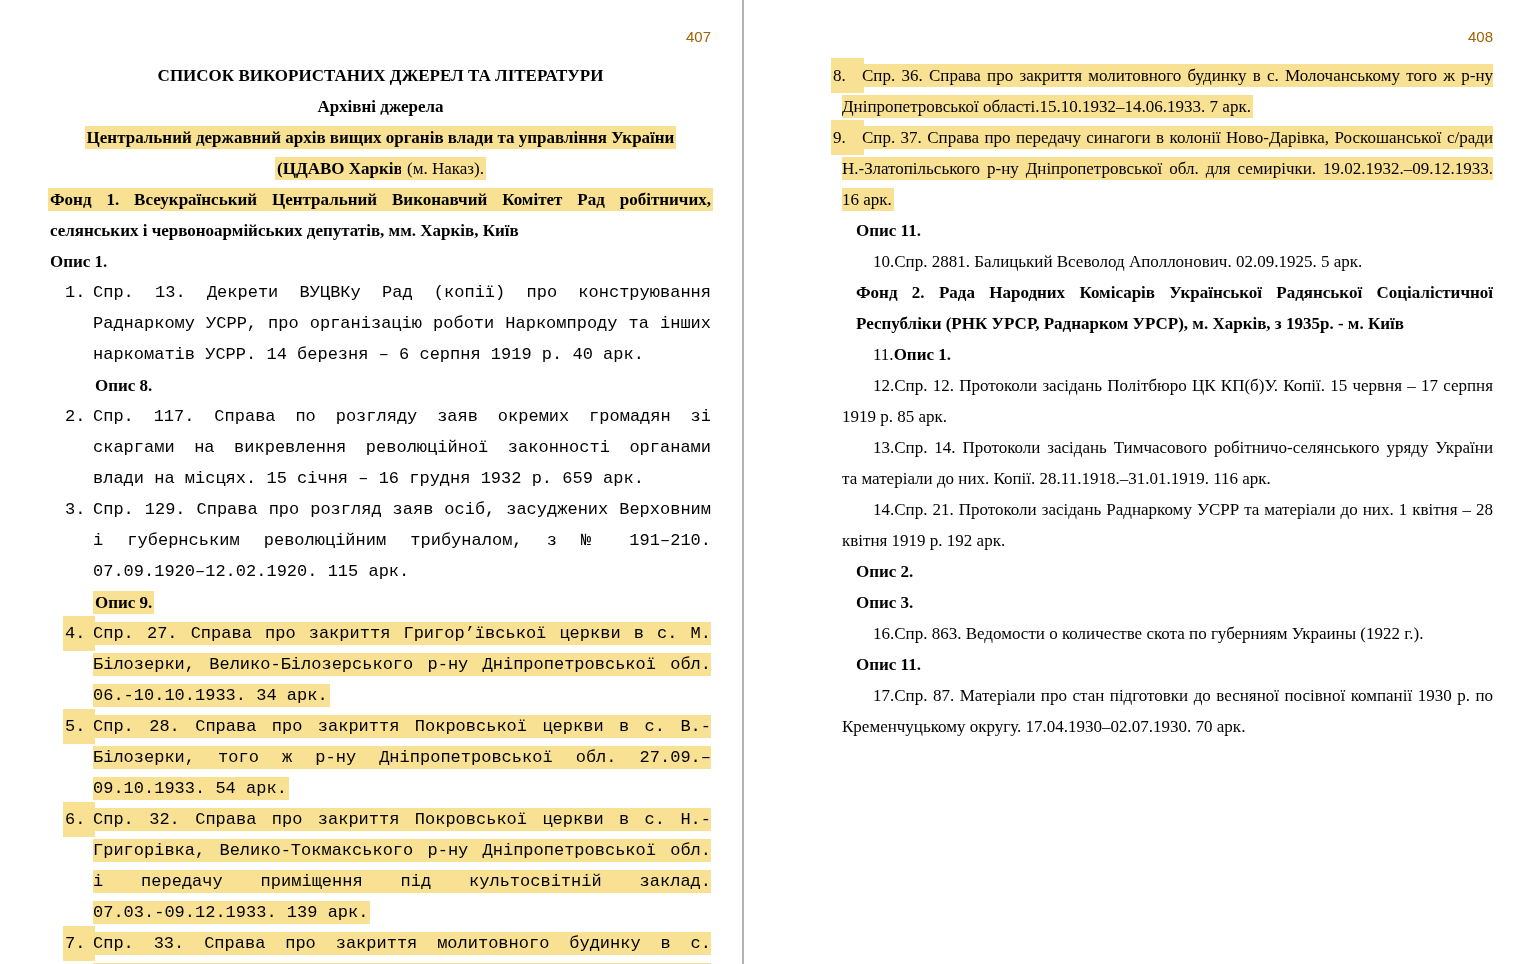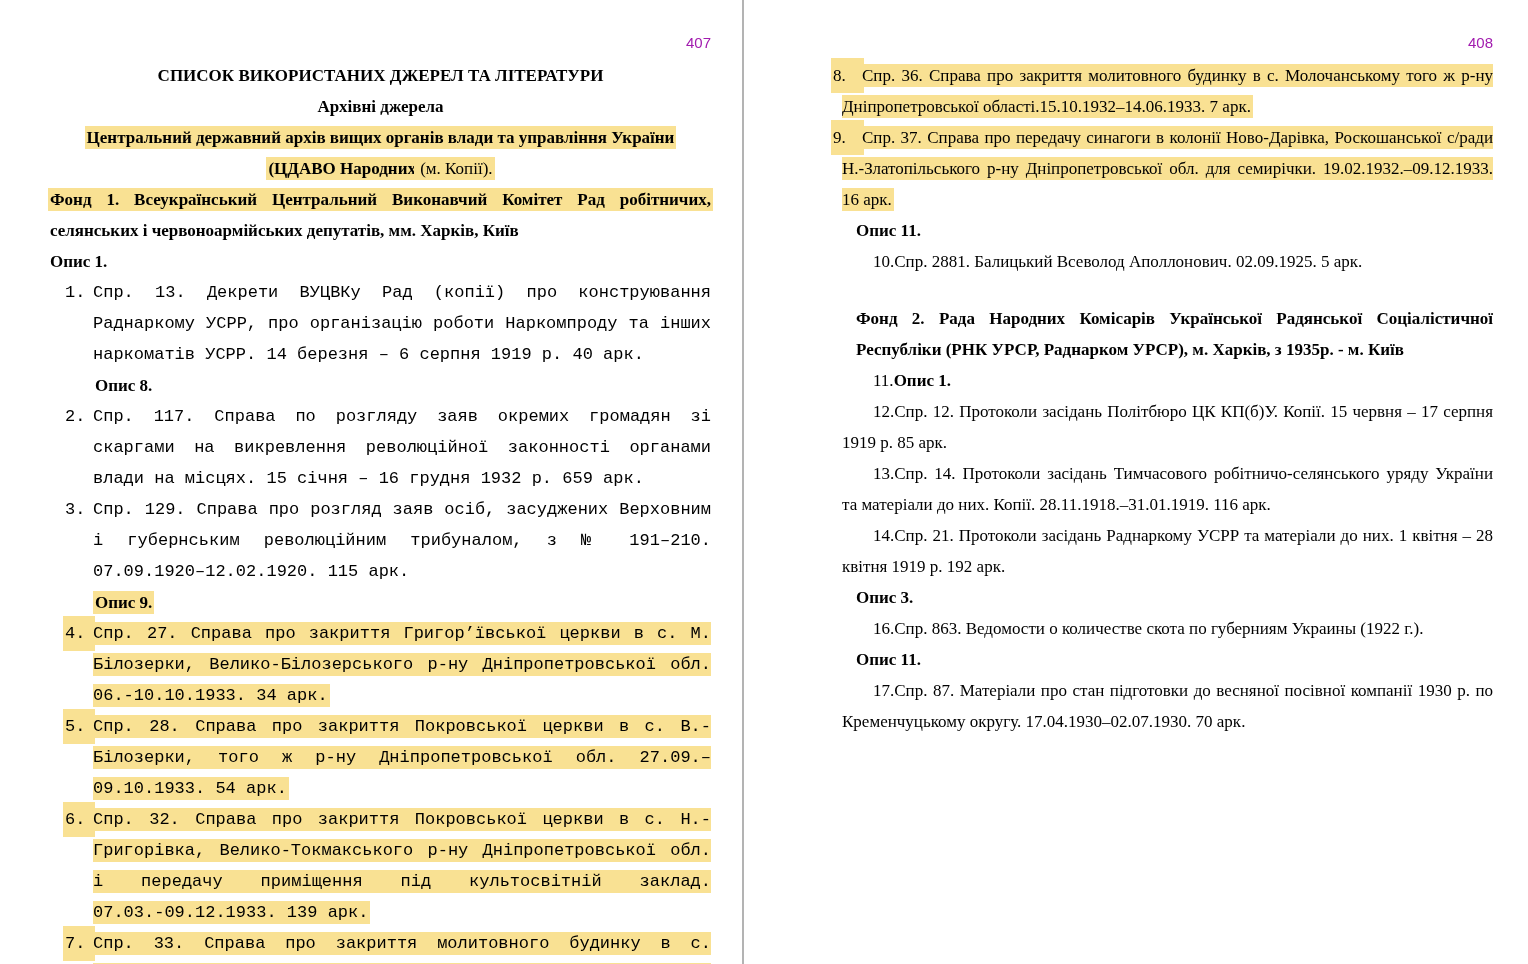--- a/index.html
+++ b/index.html
@@ -6,53 +6,53 @@
   body{
     width:1528px;height:964px;background:#ffffff;position:relative;overflow:hidden;
     font-family:"Liberation Serif","DejaVu Serif",serif;
     font-size:17px;line-height:31px;color:#000;
   }
   .divider{position:absolute;top:0;width:2px;height:964px;background:var(--divider,#b3b3b3);}
   .page{position:absolute;top:0;}
   .page-left{left:50px;width:661px;}
   .page-right{left:833px;width:660px;}
   .page-number{
-    position:absolute;top:34px;right:0;
+    position:absolute;top:28px;right:0;
     font-family:"Liberation Sans","DejaVu Sans",sans-serif;
-    font-size:15px;line-height:18px;color:#a21caf;
+    font-size:15px;line-height:18px;color:#a16207;
   }
   .blocks{padding-top:60px;}
   .block{margin:0;}
   .title{text-align:center;}
   .para{text-align:justify;}
   .section{text-align:left;}
   .page-left .subsection{margin-left:45px;}
   .page-right .subsection{margin-left:23px;}
-  .fond{margin-left:23px;text-align:justify;margin-top:26px;}
+  .fond{margin-left:23px;text-align:justify;}
   .item{text-align:justify;}
   .page-left .item{padding-left:43px;text-indent:-28px;font-family:Liberation Mono, monospace;}
   .page-right .item{padding-left:9px;text-indent:-9px;}
   .num{display:inline-block;text-indent:0;}
   .page-left .num{min-width:28px;}
   .page-right .num.n1{min-width:29px;}
   .page-right .num.n2{min-width:20px;margin-left:40px;}
   .b{font-weight:bold;}
   .hl{background:var(--hl,#f9e193);box-shadow:0 0 0 2px var(--hl,#f9e193);}
 </style>
 </head>
 <body>
 
 <div class="doc">
 
   <div class="page page-left">
     <div class="page-number">407</div>
     <div class="blocks">
         <div class="block title"><span class="b ">СПИСОК ВИКОРИСТАНИХ ДЖЕРЕЛ ТА ЛІТЕРАТУРИ</span></div>
         <div class="block title"><span class="b ">Архівні джерела</span></div>
-        <div class="block title"><span class="b hl">Центральний державний архів вищих органів влади та управління України</span><br><span class="b hl">(ЦДАВО Народних</span><span class="hl"> (м. Копії).</span></div>
+        <div class="block title"><span class="b hl">Центральний державний архів вищих органів влади та управління України</span><br><span class="b hl">(ЦДАВО Харків</span><span class="hl"> (м. Наказ).</span></div>
         <div class="block para"><span class="b hl">Фонд 1. Всеукраїнський Центральний Виконавчий Комітет Рад робітничих,</span><span class="b "> селянських і червоноармійських депутатів, мм. Харків, Київ</span></div>
         <div class="block section"><span class="b ">Опис 1.</span></div>
         <div class="block item"><span class="num n1">1.</span><span class="">Спр. 13. Декрети ВУЦВКу Рад (копії) про конструювання Раднаркому УСРР, про організацію роботи Наркомпроду та інших наркоматів УСРР. 14 березня – 6 серпня 1919 р. 40 арк.</span></div>
         <div class="block subsection"><span class="b ">Опис 8.</span></div>
         <div class="block item"><span class="num n1">2.</span><span class="">Спр. 117. Справа по розгляду заяв окремих громадян зі скаргами на викревлення революційної законності органами влади на місцях. 15 січня – 16 грудня 1932 р. 659 арк.</span></div>
         <div class="block item"><span class="num n1">3.</span><span class="">Спр. 129. Справа про розгляд заяв осіб, засуджених Верховним і губернським революційним трибуналом, з № 191–210. 07.09.1920–12.02.1920. 115 арк.</span></div>
         <div class="block subsection"><span class="b hl">Опис 9.</span></div>
         <div class="block item"><span class="num n1 hl">4.</span><span class="hl">Спр. 27. Справа про закриття Григор’ївської церкви в с. М. Білозерки, Велико-Білозерського р-ну Дніпропетровської обл. 06.-10.10.1933. 34 арк.</span></div>
         <div class="block item"><span class="num n1 hl">5.</span><span class="hl">Спр. 28. Справа про закриття Покровської церкви в с. В.-Білозерки, того ж р-ну Дніпропетровської обл. 27.09.–09.10.1933. 54 арк.</span></div>
         <div class="block item"><span class="num n1 hl">6.</span><span class="hl">Спр. 32. Справа про закриття Покровської церкви в с. Н.-Григорівка, Велико-Токмакського р-ну Дніпропетровської обл. і передачу приміщення під культосвітній заклад. 07.03.-09.12.1933. 139 арк.</span></div>
@@ -67,20 +67,21 @@
     <div class="blocks">
         <div class="block item"><span class="num n1 hl">8.</span><span class="hl">Спр. 36. Справа про закриття молитовного будинку в с. Молочанському того ж р-ну Дніпропетровської області.15.10.1932–14.06.1933. 7 арк.</span></div>
         <div class="block item"><span class="num n1 hl">9.</span><span class="hl">Спр. 37. Справа про передачу синагоги в колонії Ново-Дарівка, Роскошанської с/ради Н.-Златопільського р-ну Дніпропетровської обл. для семирічки. 19.02.1932.–09.12.1933. 16 арк.</span></div>
         <div class="block subsection"><span class="b ">Опис 11.</span></div>
         <div class="block item"><span class="num n2">10.</span><span class="">Спр. 2881. Балицький Всеволод Аполлонович. 02.09.1925. 5 арк.</span></div>
         <div class="block fond"><span class="b ">Фонд 2. Рада Народних Комісарів Української Радянської Соціалістичної Республіки (РНК УРСР, Раднарком УРСР), м. Харків, з 1935р. - м. Київ</span></div>
         <div class="block item"><span class="num n2">11.</span><span class="b ">Опис 1.</span></div>
         <div class="block item"><span class="num n2">12.</span><span class="">Спр. 12. Протоколи засідань Політбюро ЦК КП(б)У. Копії. 15 червня – 17 серпня 1919 р. 85 арк.</span></div>
         <div class="block item"><span class="num n2">13.</span><span class="">Спр. 14. Протоколи засідань Тимчасового робітничо-селянського уряду України та матеріали до них. Копії. 28.11.1918.–31.01.1919. 116 арк.</span></div>
         <div class="block item"><span class="num n2">14.</span><span class="">Спр. 21. Протоколи засідань Раднаркому УСРР та матеріали до них. 1 квітня – 28 квітня 1919 р. 192 арк.</span></div>
+        <div class="block subsection"><span class="b ">Опис 2.</span></div>
         <div class="block subsection"><span class="b ">Опис 3.</span></div>
         <div class="block item"><span class="num n2">16.</span><span class="">Спр. 863. Ведомости о количестве скота по губерниям Украины (1922 г.).</span></div>
         <div class="block subsection"><span class="b ">Опис 11.</span></div>
         <div class="block item"><span class="num n2">17.</span><span class="">Спр. 87. Матеріали про стан підготовки до весняної посівної компанії 1930 р. по Кременчуцькому округу. 17.04.1930–02.07.1930. 70 арк.</span></div>
       </div>
   </div>
 
 </div>
 
 </body></html>

